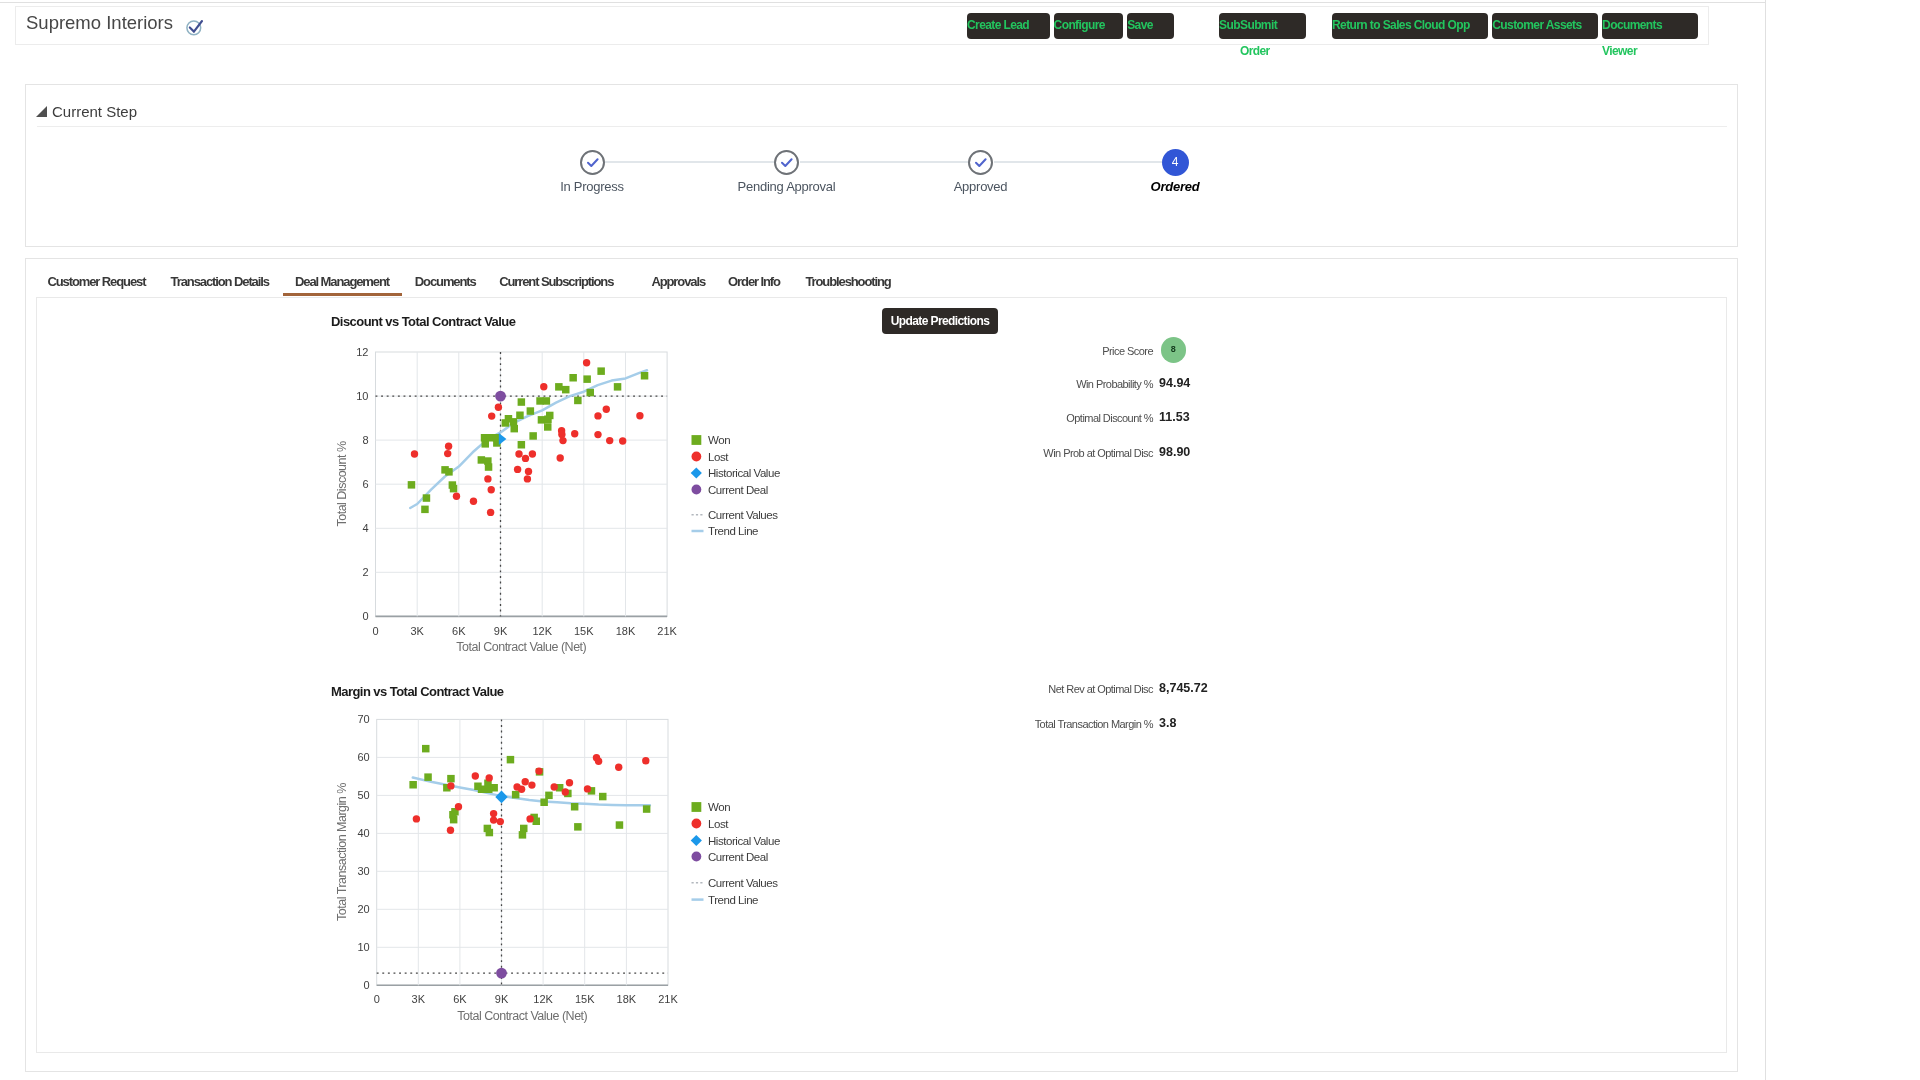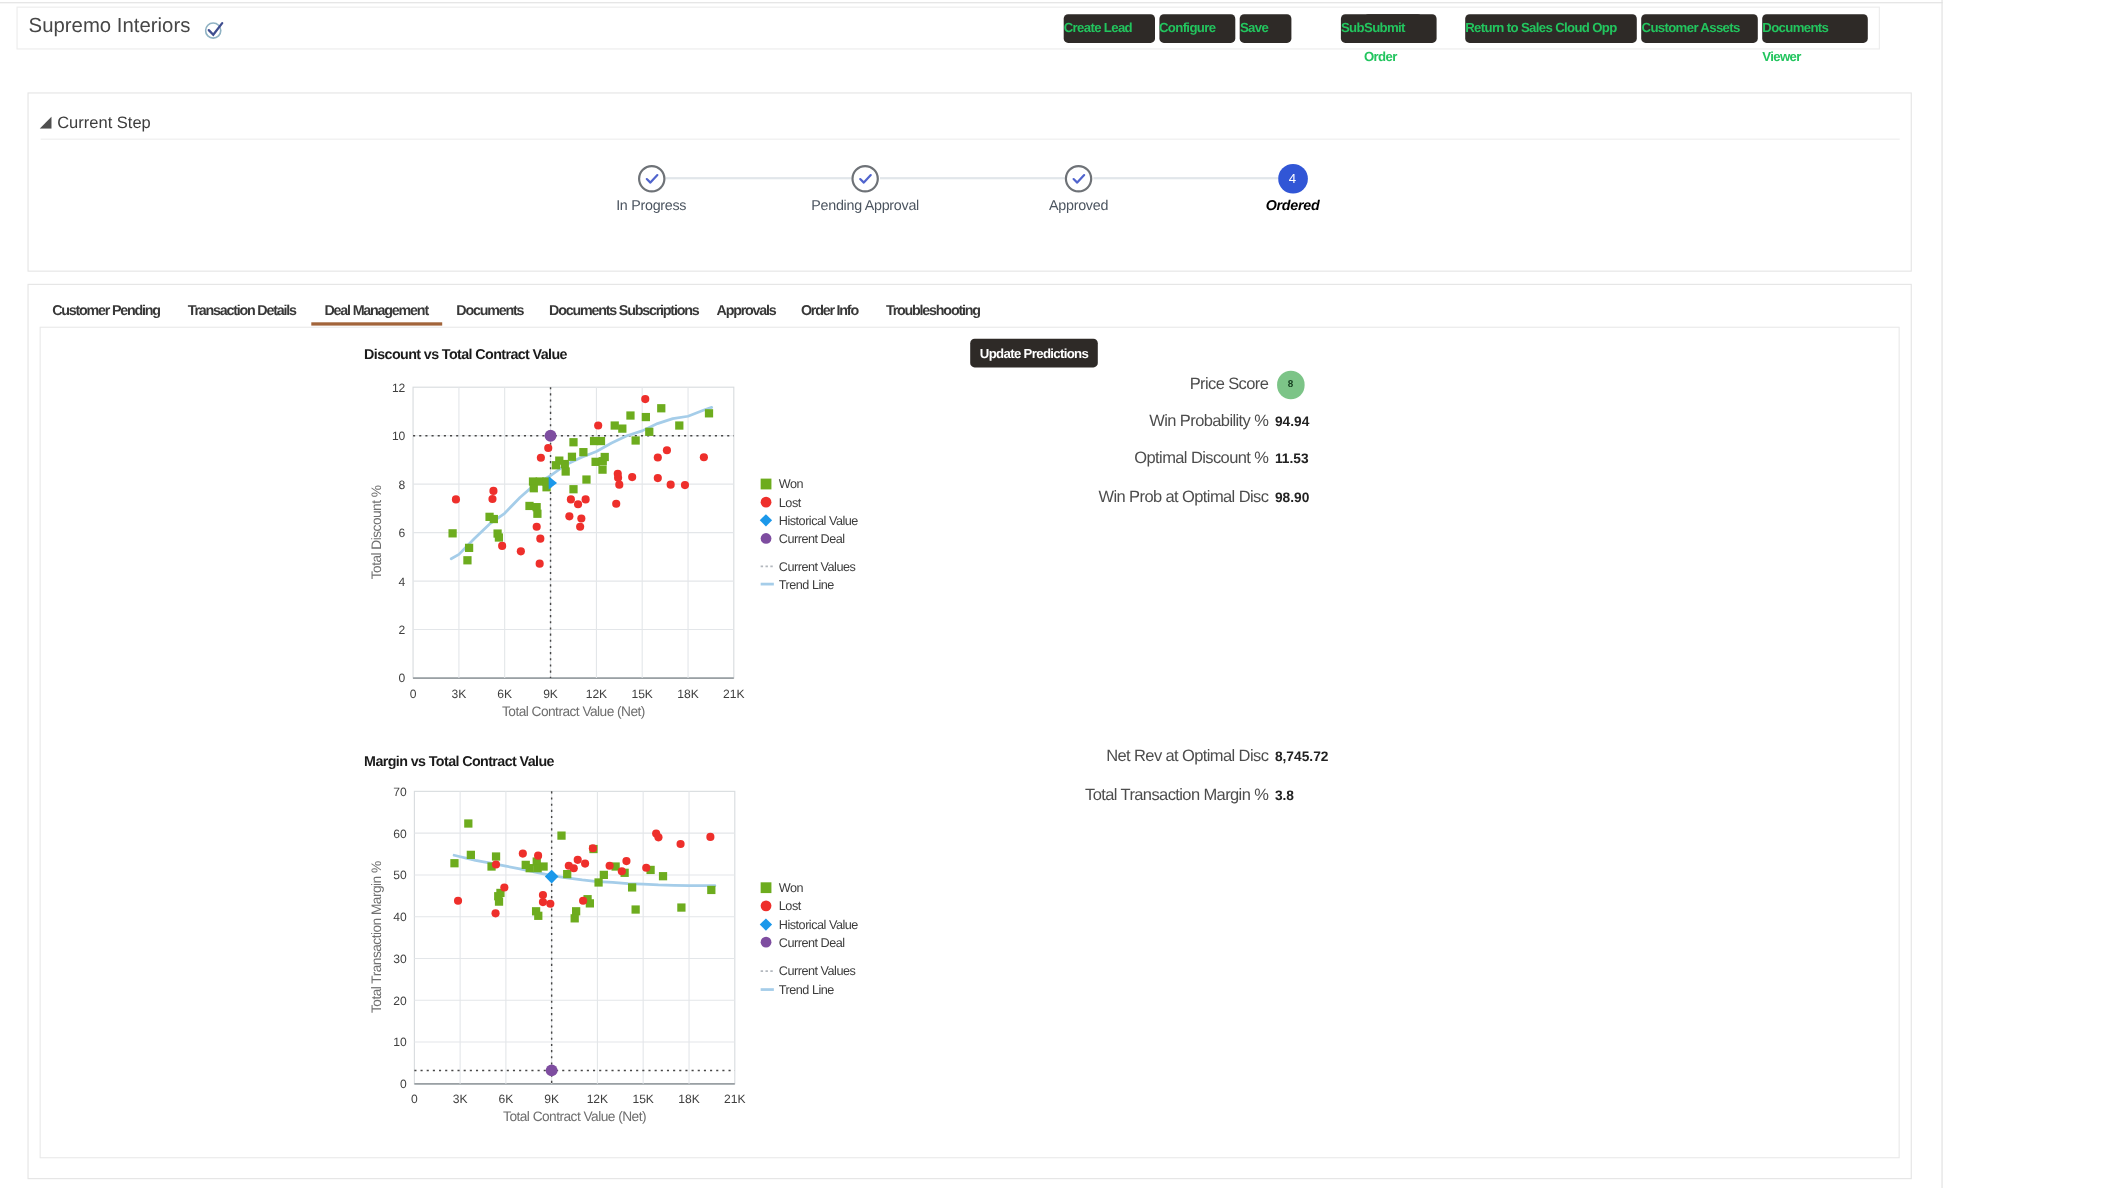--- a/index.html
+++ b/index.html
@@ -20,21 +20,21 @@
   font-size:12px; text-align:center; line-height:27px; }
 .slab { position:absolute; top:94px; width:180px; text-align:center; font-size:13px; letter-spacing:-0.25px; color:#4c5560; }
 .slab-b { font-weight:bold; color:#000000;font-style:italic; }
 .panel2 { position:absolute; left:25px; top:258px; width:1713px; height:814px; border:1px solid #e4e4e4; }
 .tab { position:absolute; top:274px; font-size:13px; font-weight:bold; color:#383838; letter-spacing:-1.1px; white-space:nowrap; }
 .tabline { position:absolute; left:282.6px; top:293.4px; width:119.7px; height:2.6px; background:#a2643a; }
 .inner { position:absolute; left:36px; top:296.8px; width:1691px; height:756.6px; border:1px solid #e9e9e9; background:#fff; }
 .upbtn { position:absolute; left:882px; top:307.5px; width:116px; height:26.5px; background:#2e2a27; border-radius:4px;
   color:#fff; font-size:12px; font-weight:bold; letter-spacing:-0.6px; text-align:center; line-height:26.5px; }
 .vrow { position:absolute; left:700px; width:453px; text-align:right; height:16px; line-height:16px; }
-.vlab { font-size:15px; letter-spacing:-0.55px; color:#4d4d4d; }
+.vlab { font-size:11px; letter-spacing:-0.55px; color:#4d4d4d; }
 .vval { position:absolute; left:459px; font-size:12.5px; font-weight:bold; color:#222; white-space:nowrap;text-align:right; }
 .pscore { position:absolute; left:1160.5px; top:337px; width:25.5px; height:25.5px; border-radius:50%;
   background:#7cc487; color:#143c1e; font-size:9px; font-weight:bold; text-align:center; line-height:25.5px; }
 </style></head>
 <body>
 <div class="topline"></div>
 <div class="rborder"></div>
 <div class="header">
 </div>
 <div class="title">Supremo Interiors</div>
@@ -74,25 +74,25 @@
 <div class="slab" style="left:476px">In Progress</div>
 <div class="slab" style="left:670.5px">Pending Approval</div>
 <div class="slab" style="left:864.5px">Approved</div>
 <div class="slab slab-b" style="left:1059px">Ordered</div>
 </div>
 <svg class="cstri" width="11" height="11" viewBox="0 0 11 11">
     <polygon points="0,11 11,11 11,0" fill="#4f4f4f"></polygon>
   </svg>
 <div class="cshead">Current Step</div>
 <div class="panel2"></div>
-<div class="tab" style="left:47.4px">Customer Pending</div>
+<div class="tab" style="left:47.4px">Customer Request</div>
 <div class="tab" style="left:170.6px">Transaction Details</div>
 <div class="tab" style="left:295px">Deal Management</div>
 <div class="tab" style="left:414.8px">Documents</div>
-<div class="tab" style="left:499.2px">Documents Subscriptions</div>
+<div class="tab" style="left:499.2px">Current Subscriptions</div>
 <div class="tab" style="left:651.4px">Approvals</div>
 <div class="tab" style="left:728.1px">Order Info</div>
 <div class="tab" style="left:805.4px">Troubleshooting</div>
 <div class="tabline"></div>
 <div class="inner"></div>
 <svg style="position:absolute;left:330px;top:310px" width="470" height="350" viewBox="0 0 470 350">
 <text x="1" y="16" font-family="Liberation Sans, sans-serif" font-size="13" letter-spacing="-0.55" font-weight="bold" fill="#1b1b1b">Discount vs Total Contract Value</text>
 <rect x="45.5" y="42.0" width="291.6" height="264.4" fill="#fff" stroke="#d7dbde" stroke-width="1"></rect>
 <line x1="45.5" y1="306.4" x2="337.1" y2="306.4" stroke="#9aa0a4" stroke-width="1.6"></line>
 <line x1="87.2" y1="42.0" x2="87.2" y2="306.4" stroke="#e3e6e9" stroke-width="1"></line>

